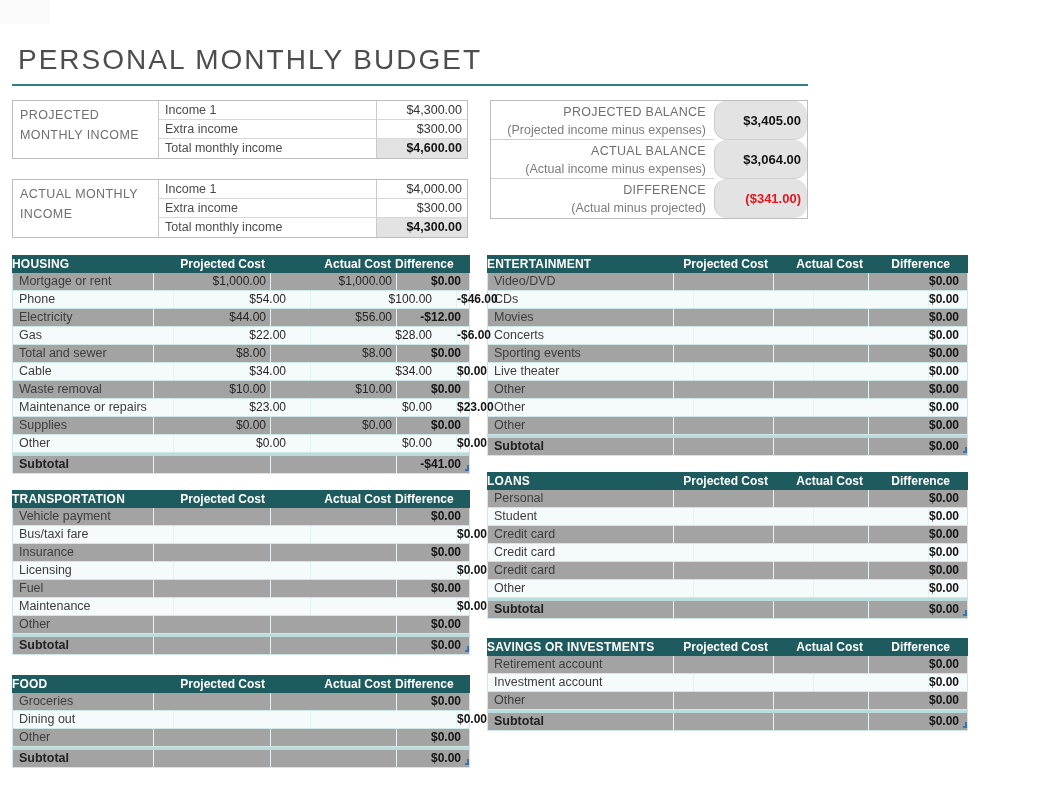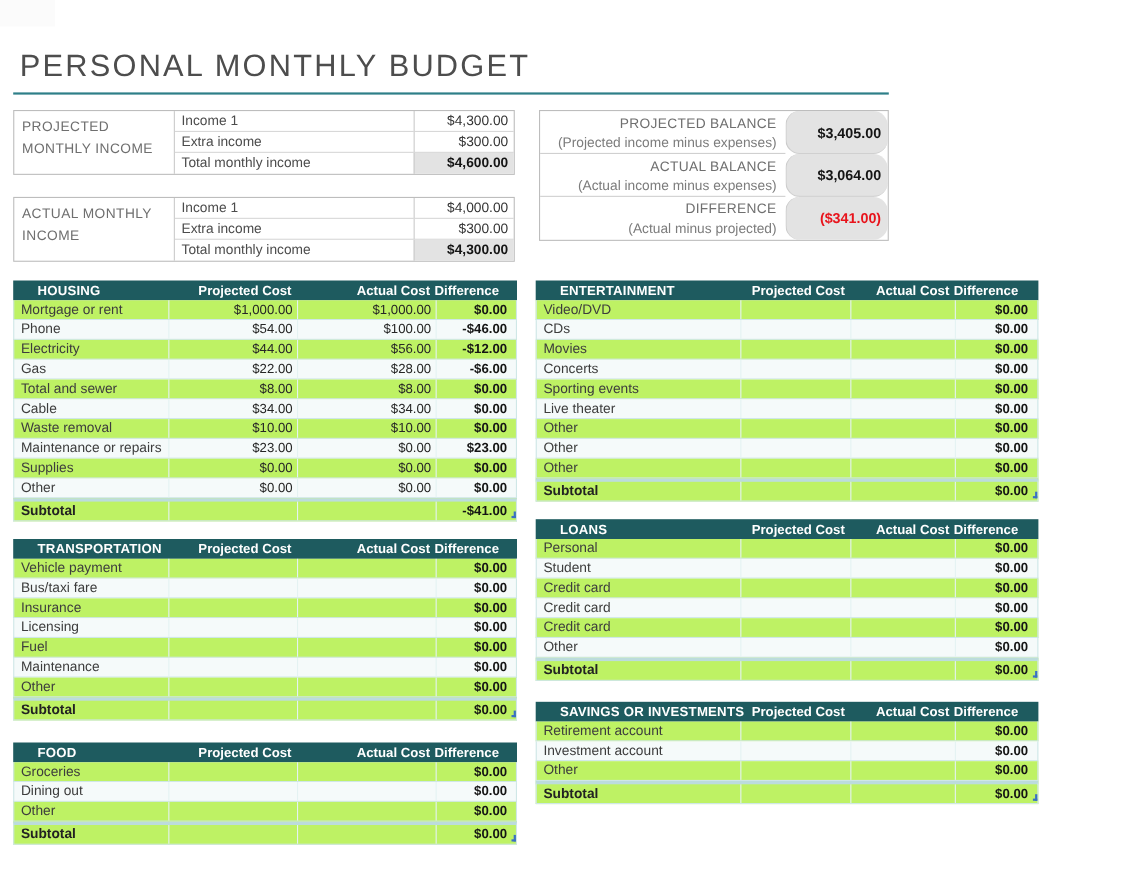--- a/index.html
+++ b/index.html
@@ -46,27 +46,27 @@
   .budget-table { margin-bottom:16px; }
   .exp-col-left  .budget-table:nth-child(2) { margin-bottom:20px; }
   .exp-col-right .budget-table:nth-child(2) { margin-bottom:19px; }
   .budget-table:last-child { margin-bottom:0; }
 
   .thead, .trow { display:grid; }
   .exp-col-left  .thead, .exp-col-left  .trow { grid-template-columns:140px 117px 126px 1fr; }
   .exp-col-right .thead, .exp-col-right .trow { grid-template-columns:185px 100px 95px 1fr; }
 
   .thead { background:var(--teal); color:#fff; height:18px; line-height:18px; font-size:12px; font-weight:bold; }
-  .tname { padding-left:22px; letter-spacing:.2px; white-space:nowrap; }
+  .tname { padding-left:0; letter-spacing:.2px; white-space:nowrap; }
   .th { text-align:right; padding-right:4px; white-space:nowrap; }
   .th-diff { padding-right:18px; }
 
-  .trow { height:18px; line-height:17px; font-size:12px; background:#bef264;
+  .trow { height:18px; line-height:17px; font-size:12px; background:#a3a3a3;
           border-left:1px solid #cfe7e7; border-right:1px solid #cfe7e7; border-bottom:1px solid #cfe7e7; }
-  .trow.alt { background:#f5fafa; }
+  .trow.alt { background:#f5fafa;gap:20px; }
   .tlabel { padding-left:6px; font-size:12.5px; color:#3d3d3d; white-space:nowrap; overflow:hidden; }
   .tnum { text-align:right; padding-right:4px; color:#262626; border-left:1px solid #e4f2f2; }
   .tnum-diff { font-weight:bold; color:#141414; padding-right:8px; position:relative; }
   .trow.subtotal { height:21px; border-top:3px solid #bcdcdc; line-height:17px; }
   .trow.subtotal .tlabel { font-weight:bold; color:#222; }
   .resize-handle { position:absolute; right:0; bottom:2px; width:4px; height:6px;
                    border-right:2px solid #3a6fc4; border-bottom:2px solid #3a6fc4; }
 </style>
 </head>
 <body>

